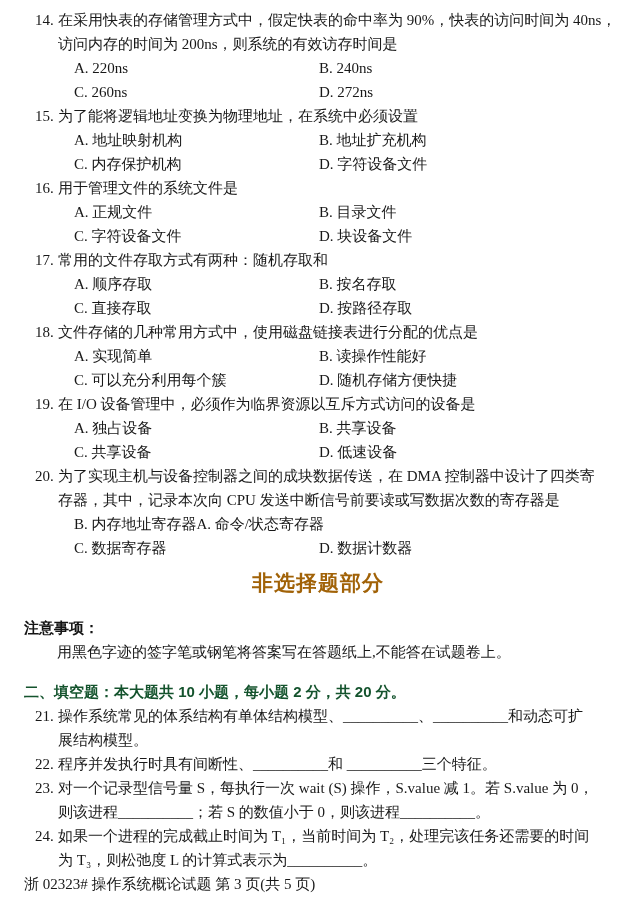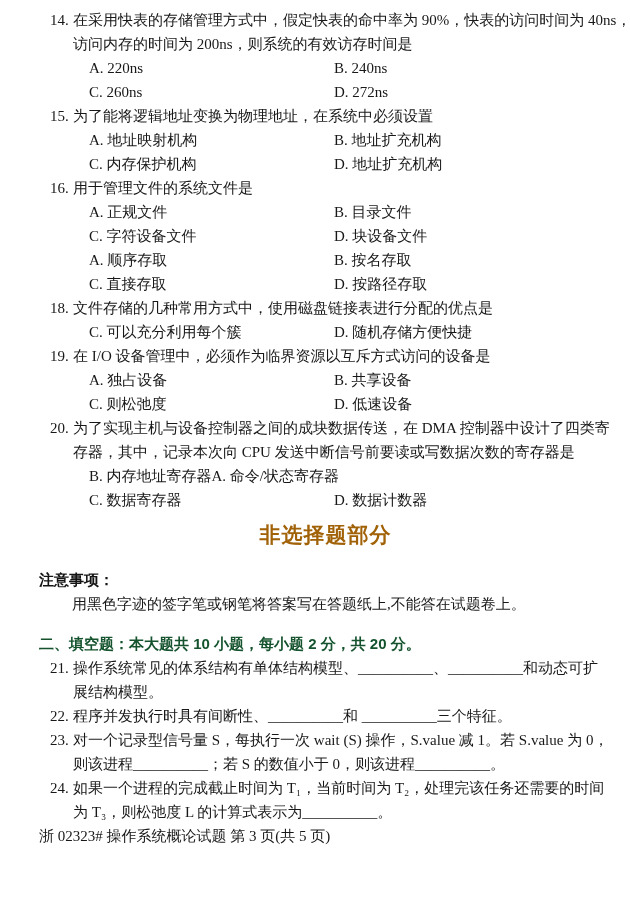--- a/index.html
+++ b/index.html
@@ -6,21 +6,21 @@
   html, body { margin: 0; padding: 0; }
   body {
     width: 630px;
     height: 899px;
     background: #ffffff;
     color: #181818;
     font-family: "Liberation Serif", "DejaVu Serif", serif;
     font-size: 15px;
     overflow: hidden;
   }
-  .page { padding: 8px 18px 0 39px; }
+  .page { padding: 8px 18px 0 24px; }
 
   .qblock { margin-left: 11px; }
   .qrow { display: flex; line-height: 24px; }
   .qnum { flex: 0 0 23px; white-space: nowrap; }
   .qtext { flex: 1; white-space: nowrap; }
   .qcont { padding-left: 23px; line-height: 24px; white-space: nowrap; }
 
   .optrow { display: flex; padding-left: 39px; line-height: 24px; }
   .opt { white-space: nowrap; }
   .opt-a { width: 245px; flex: 0 0 245px; }
@@ -88,72 +88,80 @@
       <div class="qrow">
         <span class="qnum">15.</span>
         <span class="qtext">为了能将逻辑地址变换为物理地址，在系统中必须设置</span>
       </div>
       <div class="optrow">
         <span class="opt opt-a">A. 地址映射机构</span>
         <span class="opt">B. 地址扩充机构</span>
       </div>
       <div class="optrow">
         <span class="opt opt-a">C. 内存保护机构</span>
-        <span class="opt">D. 地址扩充机构</span>
+        <span class="opt">D. 字符设备文件</span>
       </div>
     </div>
 
     <div class="qblock">
       <div class="qrow">
         <span class="qnum">16.</span>
         <span class="qtext">用于管理文件的系统文件是</span>
       </div>
       <div class="optrow">
         <span class="opt opt-a">A. 正规文件</span>
         <span class="opt">B. 目录文件</span>
       </div>
       <div class="optrow">
         <span class="opt opt-a">C. 字符设备文件</span>
         <span class="opt">D. 块设备文件</span>
       </div>
     </div>
 
     <div class="qblock">
+      <div class="qrow">
+        <span class="qnum">17.</span>
+        <span class="qtext">常用的文件存取方式有两种：随机存取和</span>
+      </div>
       <div class="optrow">
         <span class="opt opt-a">A. 顺序存取</span>
         <span class="opt">B. 按名存取</span>
       </div>
       <div class="optrow">
         <span class="opt opt-a">C. 直接存取</span>
         <span class="opt">D. 按路径存取</span>
       </div>
     </div>
 
     <div class="qblock">
       <div class="qrow">
         <span class="qnum">18.</span>
         <span class="qtext">文件存储的几种常用方式中，使用磁盘链接表进行分配的优点是</span>
       </div>
       <div class="optrow">
+        <span class="opt opt-a">A. 实现简单</span>
+        <span class="opt">B. 读操作性能好</span>
+      </div>
+      <div class="optrow">
         <span class="opt opt-a">C. 可以充分利用每个簇</span>
         <span class="opt">D. 随机存储方便快捷</span>
       </div>
     </div>
 
     <div class="qblock">
       <div class="qrow">
         <span class="qnum">19.</span>
         <span class="qtext">在 I/O 设备管理中，必须作为临界资源以互斥方式访问的设备是</span>
       </div>
       <div class="optrow">
         <span class="opt opt-a">A. 独占设备</span>
         <span class="opt">B. 共享设备</span>
       </div>
       <div class="optrow">
-        <span class="opt opt-a">C. 则松弛度</span>
+        <span class="opt opt-a">C. 共享设备</span>
         <span class="opt">D. 低速设备</span>
       </div>
     </div>
 
     <div class="qblock">
       <div class="qrow">
         <span class="qnum">20.</span>
         <span class="qtext">为了实现主机与设备控制器之间的成块数据传送，在 DMA 控制器中设计了四类寄</span>
       </div>
       <div class="qcont">存器，其中，记录本次向 CPU 发送中断信号前要读或写数据次数的寄存器是</div>

